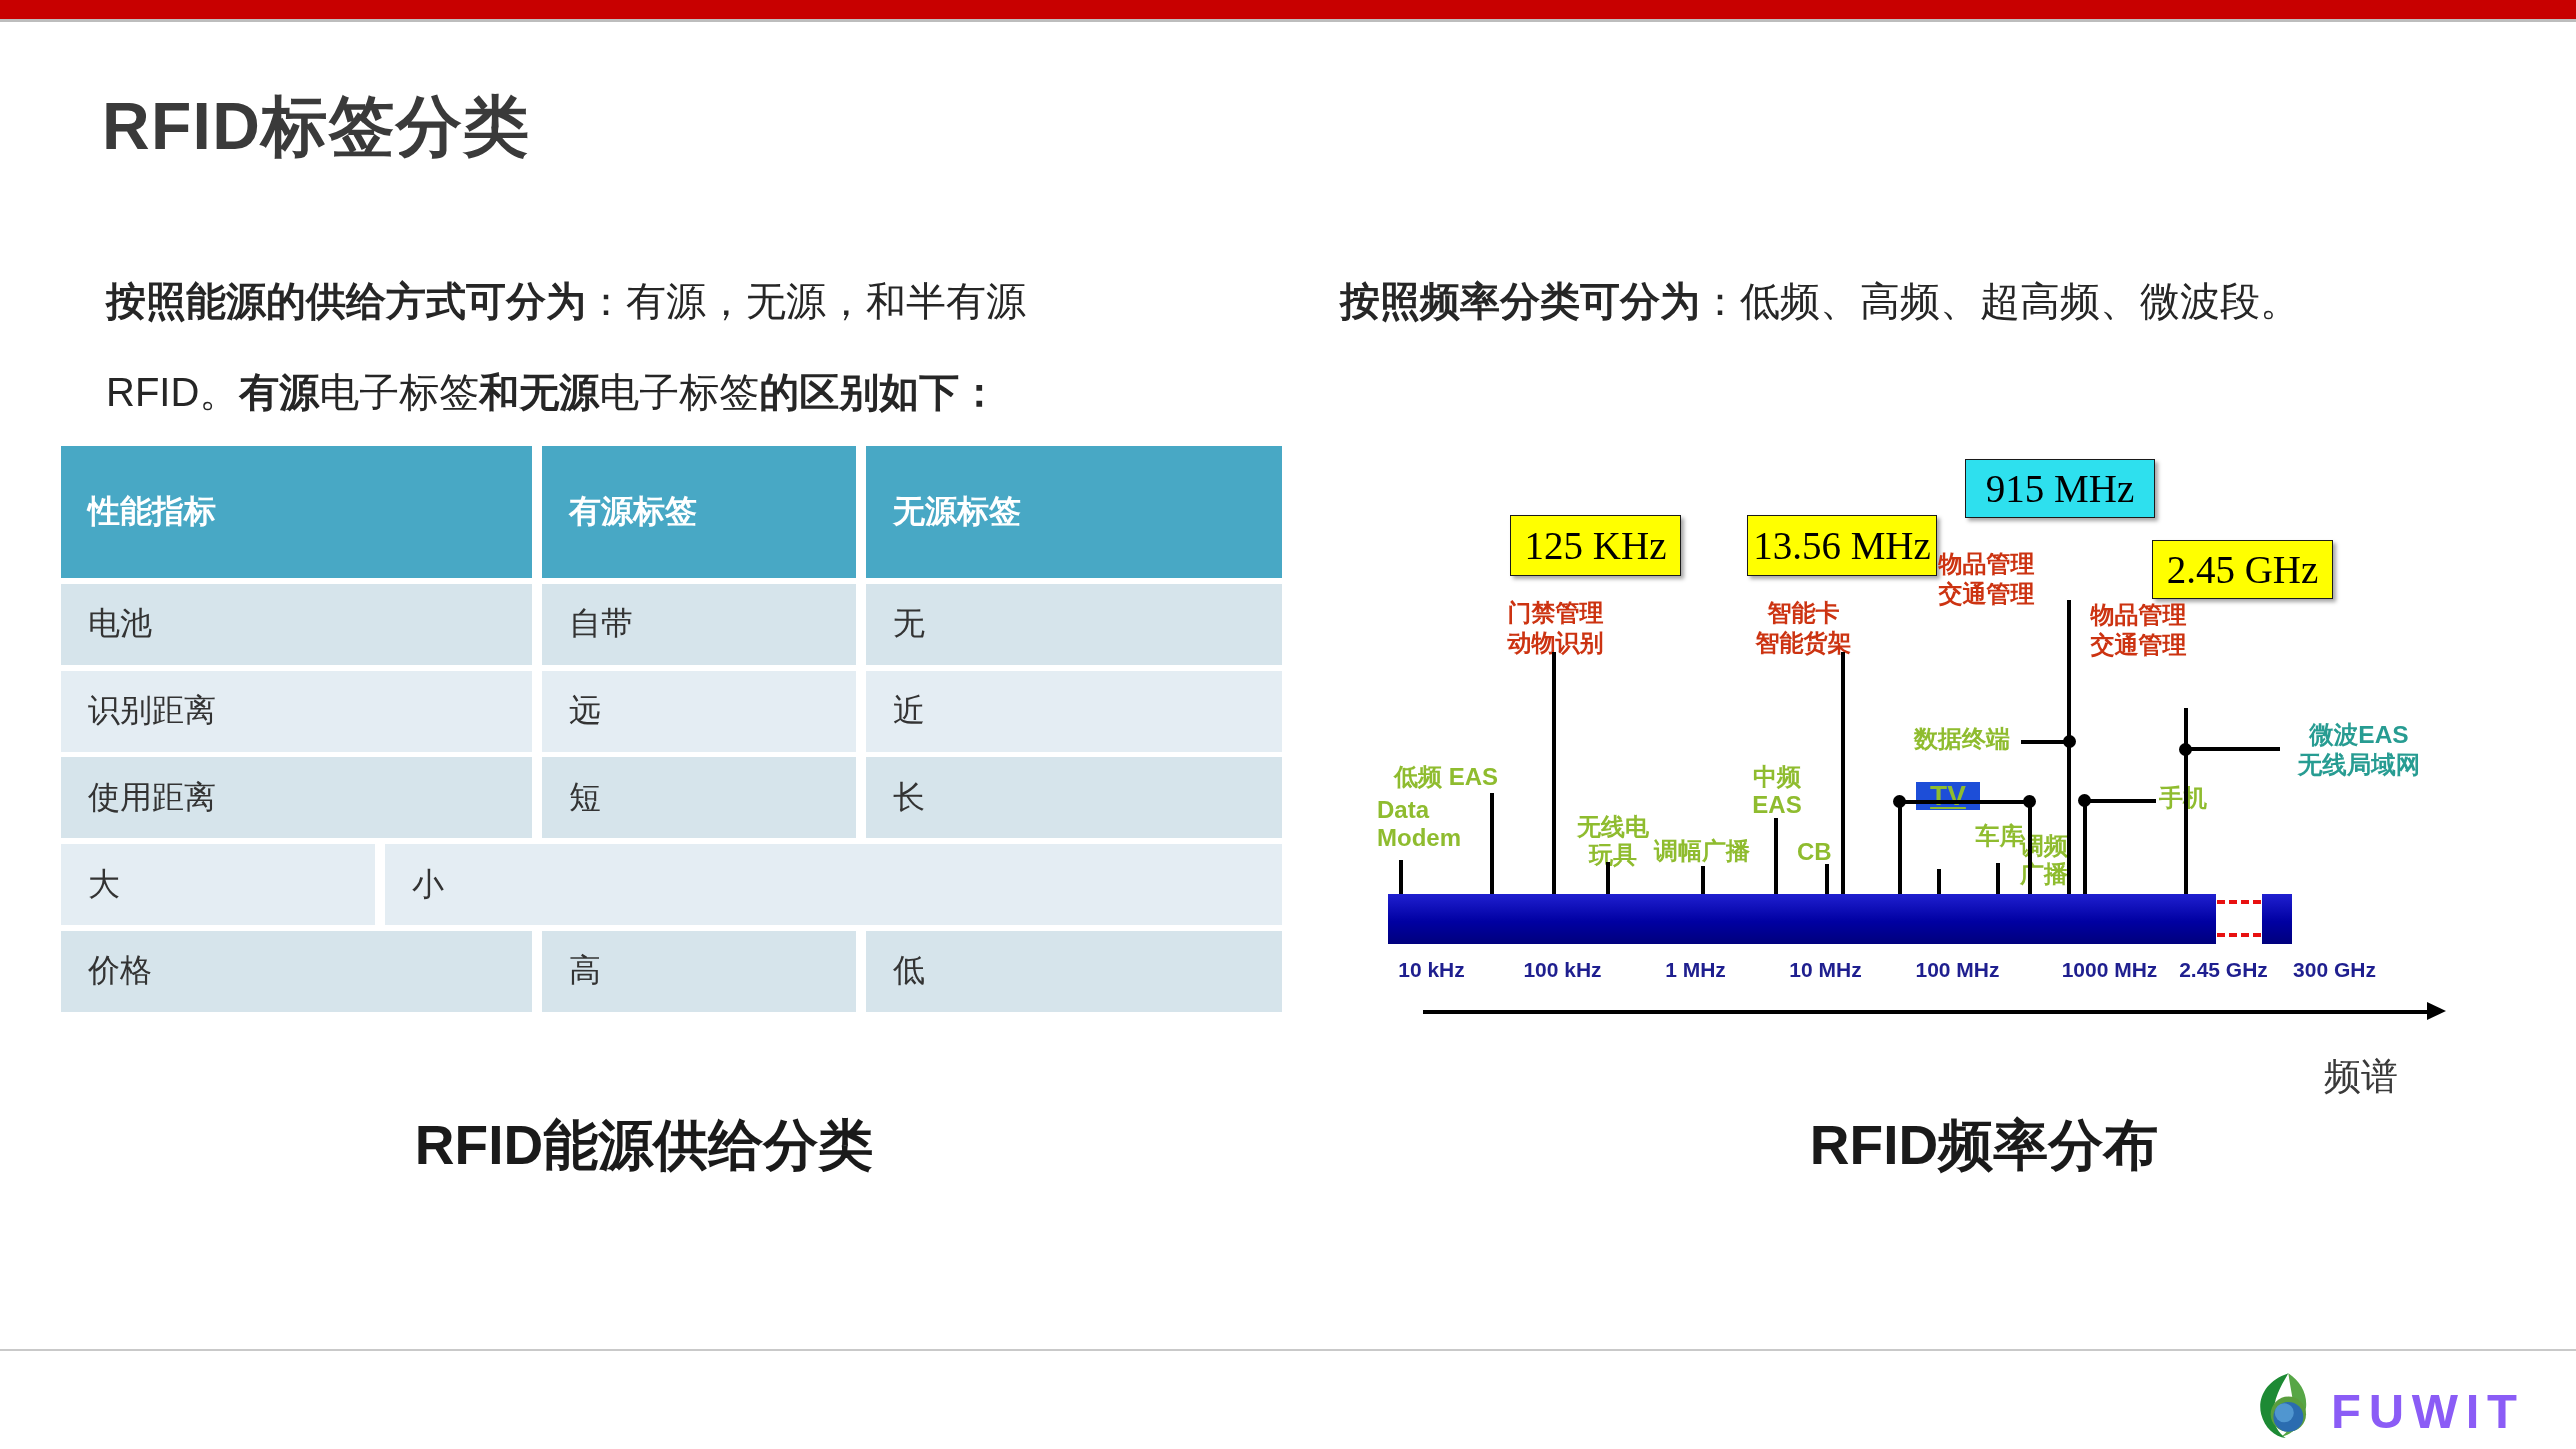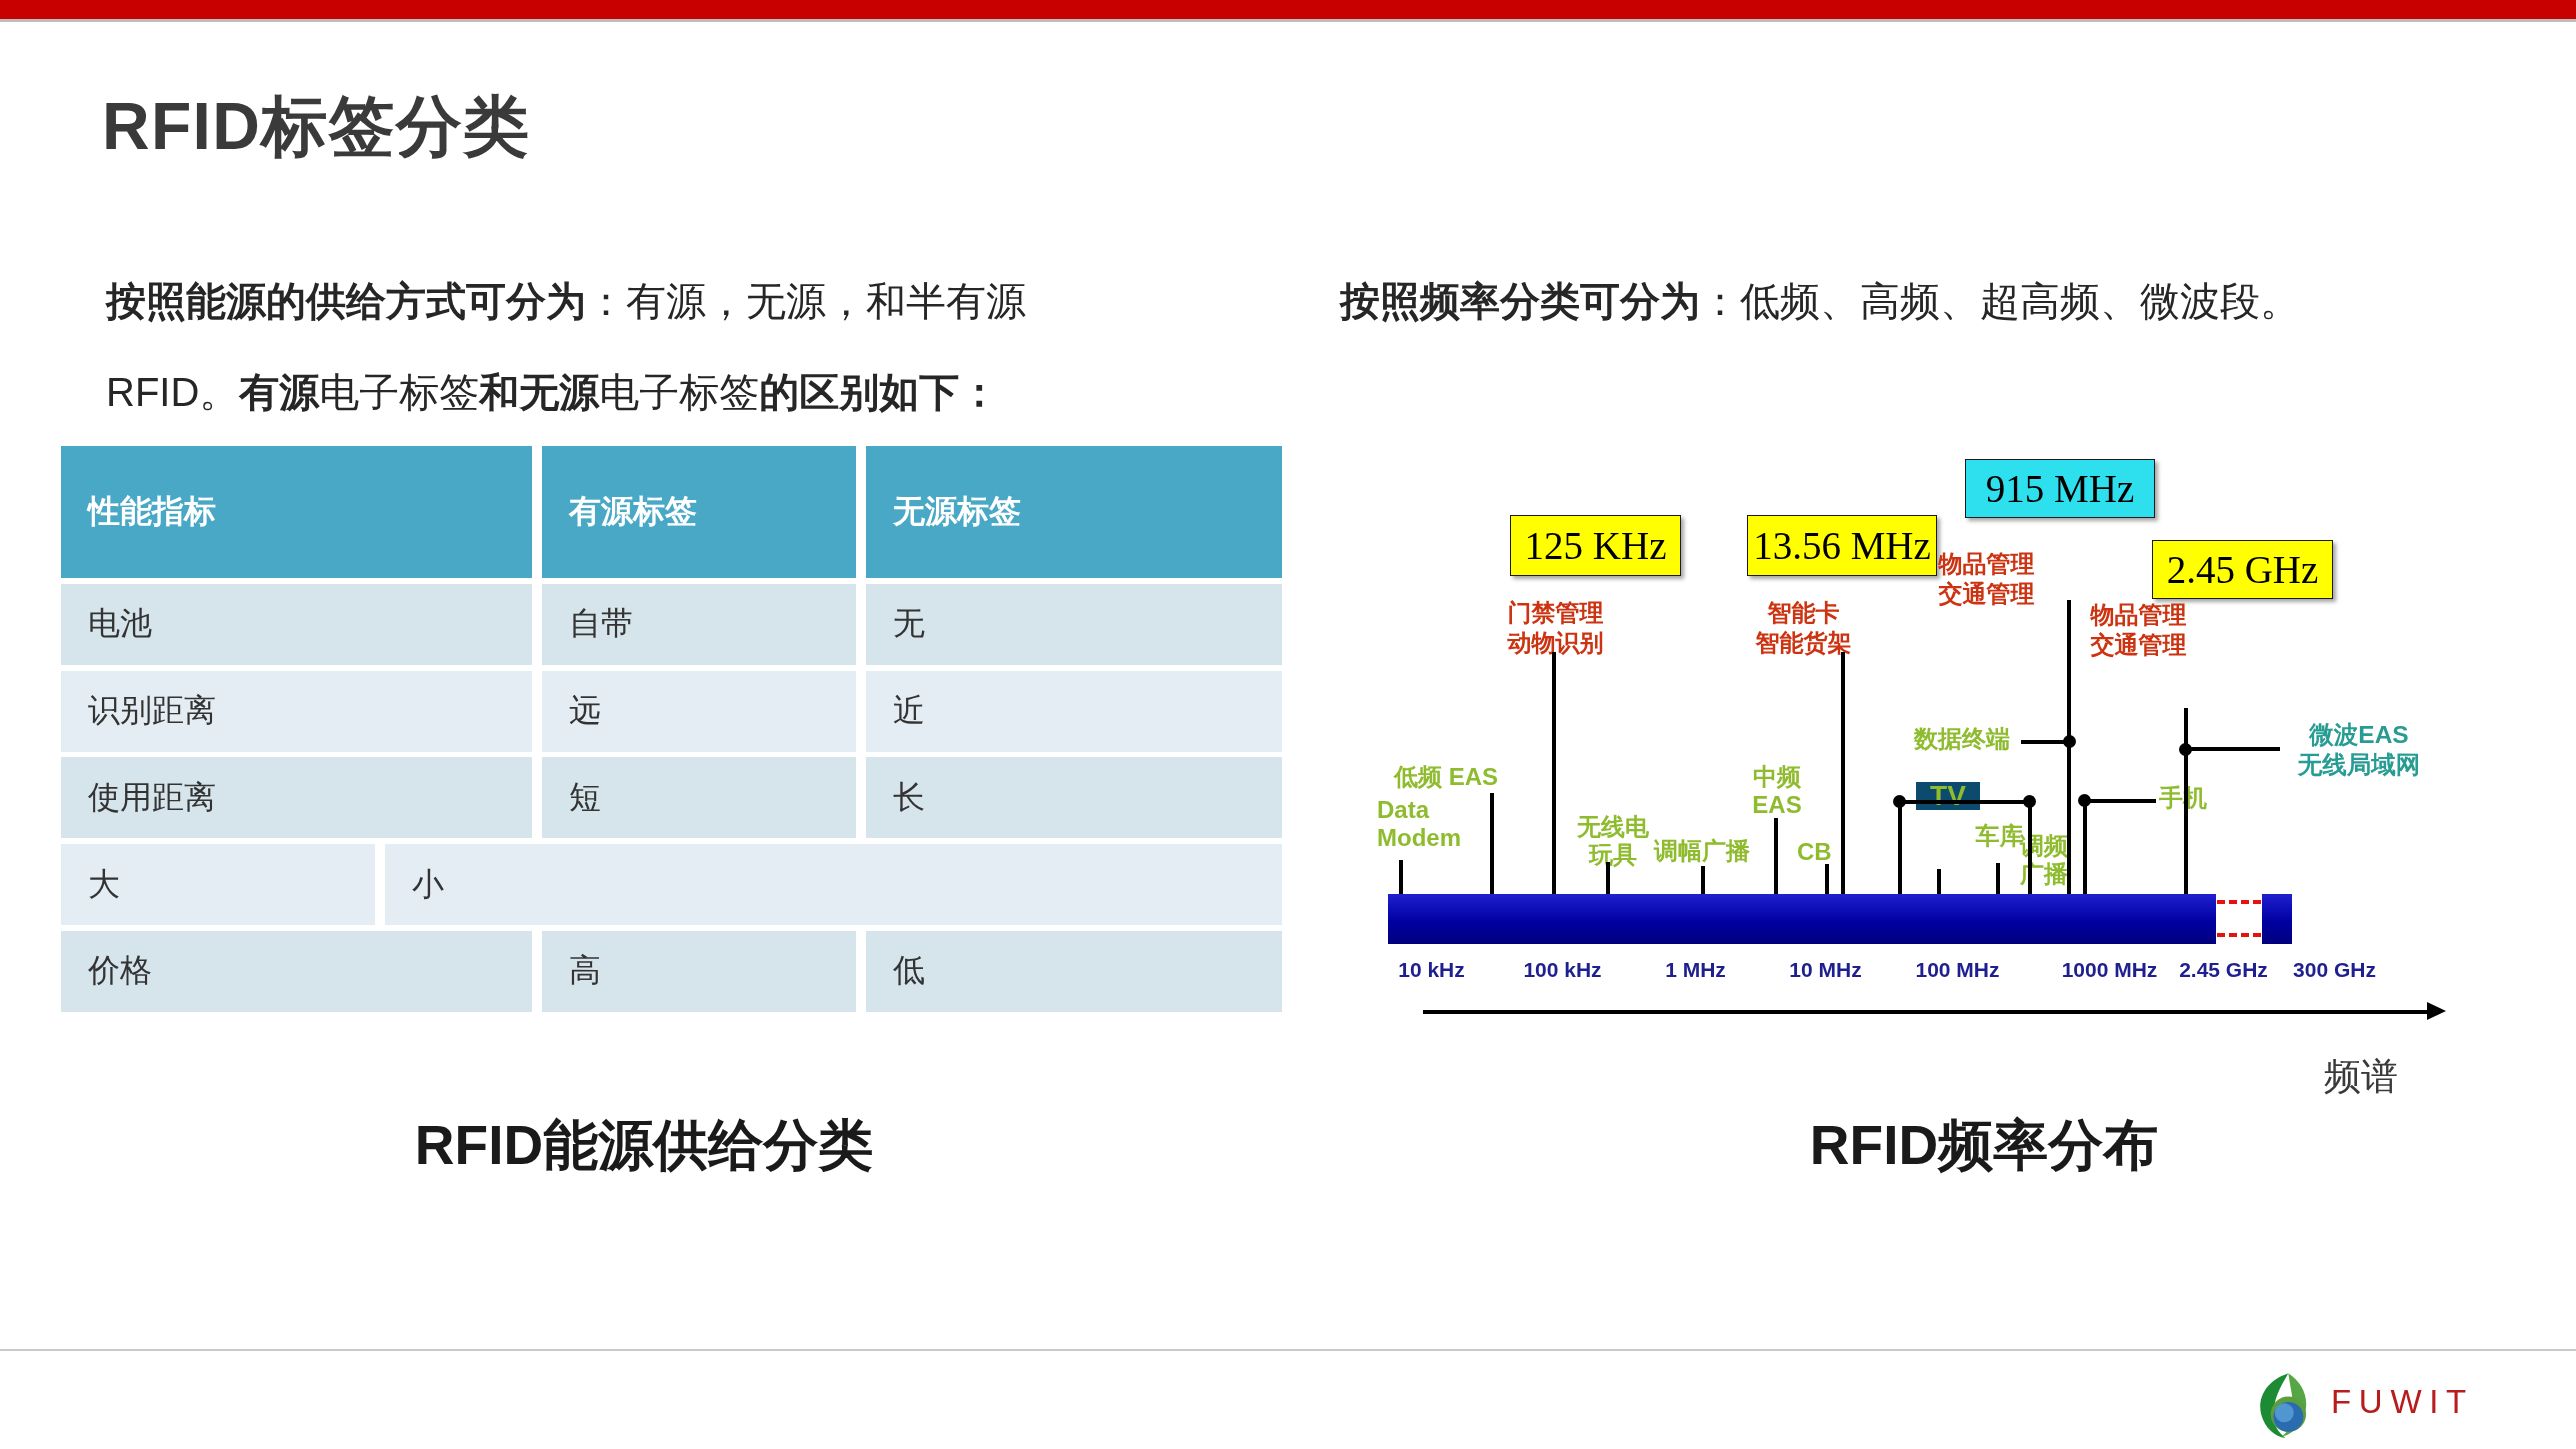--- a/index.html
+++ b/index.html
@@ -40,21 +40,21 @@
   .vline{width:3.9px;background:#000;}
   .hline{height:3.9px;background:#000;}
   .dot{width:13px;height:13px;border-radius:50%;background:#000;}
   .bar{background:linear-gradient(180deg,#2020d0 0%,#0000a2 55%,#00007d 100%);}
   .dash{border-top:4.5px dashed #e81111;width:44px;height:0;}
   .tick{width:129px;text-align:center;font-size:21px;font-weight:700;color:#1F1F8F;white-space:nowrap;}
   #arrowhead{width:0;height:0;border-left:19.3px solid #000;border-top:9.7px solid transparent;border-bottom:9.7px solid transparent;}
   #axis-caption{font-family:"Liberation Serif",serif;font-size:37px;color:#3a3a3a;}
   
   #footer-line{left:0;top:1349px;width:2576px;height:1.9px;background:#c9c9c9;}
-  #logo-text{left:2331px;top:1383px;font-size:33px;font-weight:400;color:#b91c1c;letter-spacing:7.7px;}
+  #logo-text{left:2331px;top:1383px;font-size:49px;font-weight:700;color:#8b5cf6;letter-spacing:7.7px;}
 </style>
 </head>
 <body>
 
 <div class="abs" id="topbar"></div>
 
 <div class="abs" id="title">RFID标签分类</div>
 
 <div class="abs para" id="para-left">
   <div><span class="b">按照能源的供给方式可分为</span><span>：有源，无源，和半有源</span></div>
@@ -134,21 +134,21 @@
   <div class="abs glab" style="left:1568px;top:813px;width:90px;">
     <div>无线电</div>
       <div>玩具</div>
   </div>
   <div class="abs glab" style="left:1654px;top:837px;">调幅广播</div>
   <div class="abs glab" style="left:1745px;top:763px;width:64px;">
     <div>中频</div>
       <div>EAS</div>
   </div>
   <div class="abs glab" style="left:1797px;top:838px;">CB</div>
-  <div class="abs glab" style="left:1916px;top:782px;width:64px;background:#0c4a6e;font-size:28px;">TV</div>
+  <div class="abs glab" style="left:1916px;top:782px;width:64px;background:#1d4ed8;font-size:28px;text-decoration:underline;">TV</div>
   <div class="abs glab" style="left:1972px;top:832px;width:64px;margin-left:40px;">
     <div>调频</div>
       <div>广播</div>
   </div>
   <div class="abs glab" style="left:1969px;top:822px;width:61px;">车库</div>
   <div class="abs glab" style="left:1914px;top:725px;">数据终端</div>
   <div class="abs glab" style="left:2159px;top:784px;">手机</div>
   <div class="abs tlab" style="left:2285px;top:720px;width:148px;">
     <div>微波EAS</div>
       <div>无线局域网</div>

